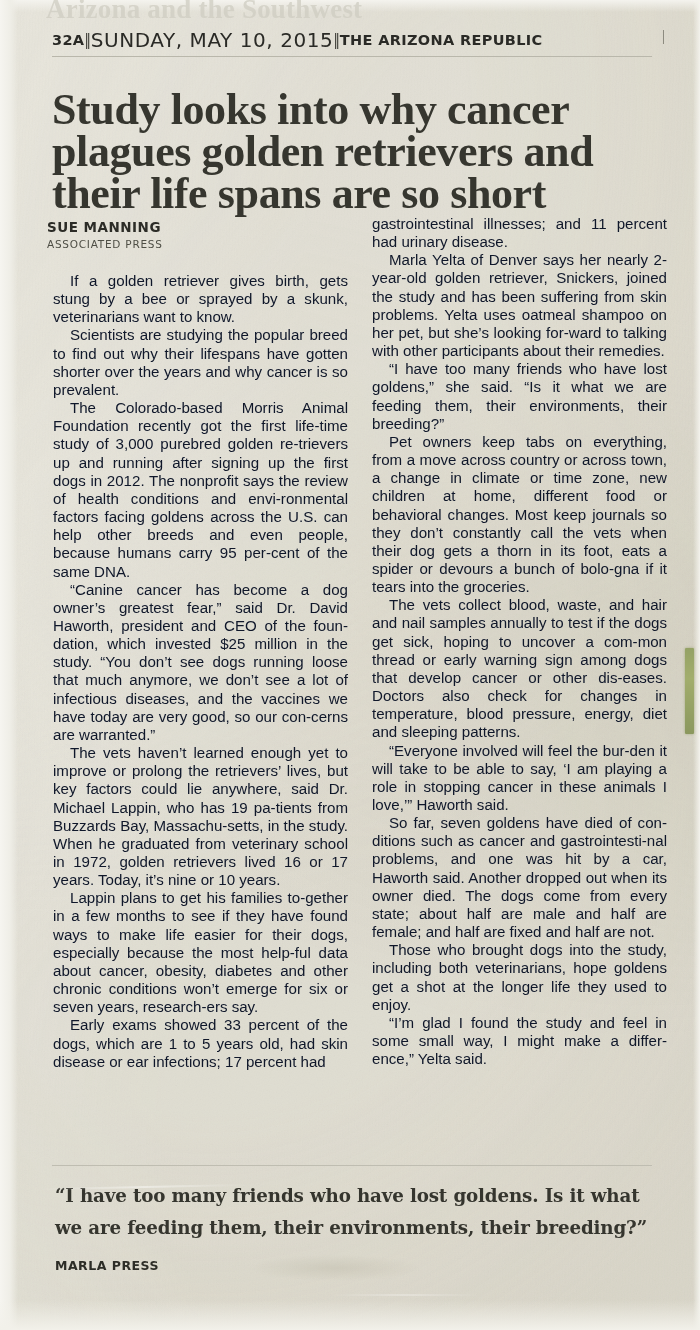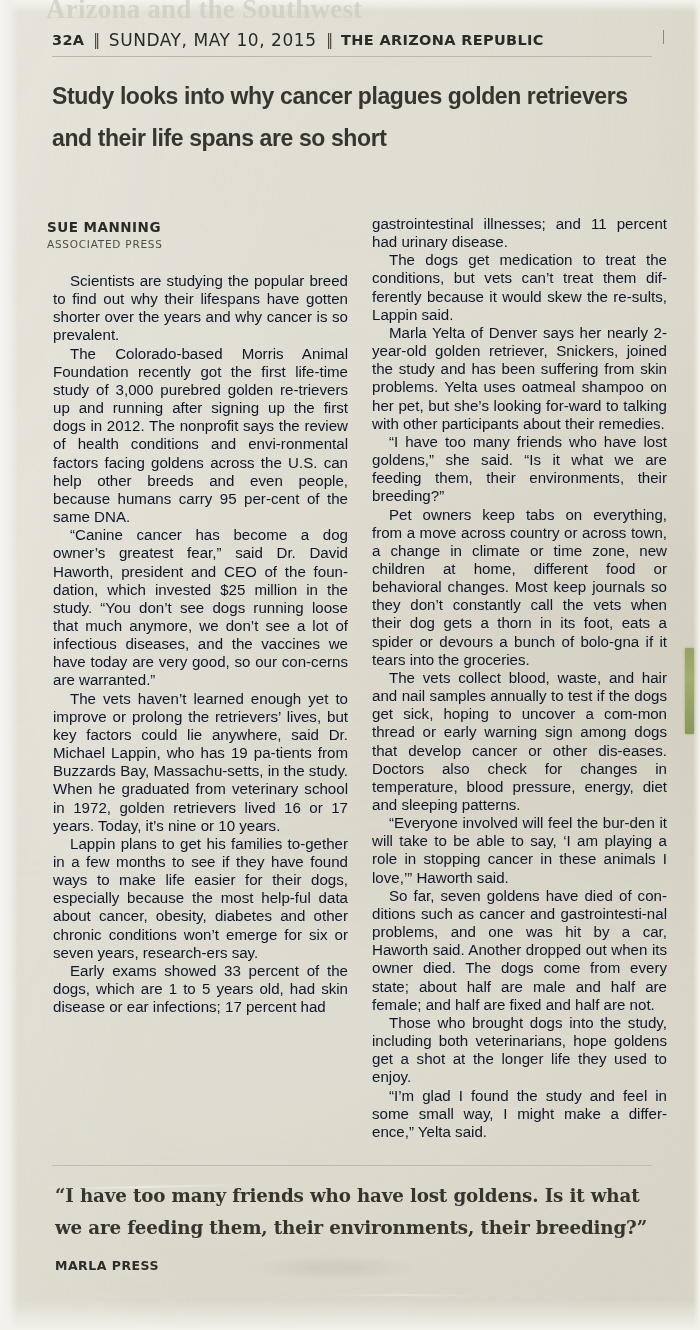--- a/index.html
+++ b/index.html
@@ -99,39 +99,38 @@
 
   
   #folio-bar {
     position: absolute;
     left: 52px;
     top: 28px;
     width: 600px;
     height: 24px;
     display: flex;
     align-items: center;
-    gap: 9px;
     font-family: "DejaVu Sans", sans-serif;
     color: #2a2a26;
   }
   #folio-page {
     font-weight: 700;
     font-size: 14.5px;
     letter-spacing: .3px;
   }
   .folio-sep {
     font-weight: 400;
     font-size: 15px;
     color: #35352f;
     transform: scaleX(.85);
     letter-spacing: -1px;
   }
   #folio-date {
     font-weight: 400;
-    font-size: 17px;
+    font-size: 20px;
     letter-spacing: .55px;
   }
   #folio-paper {
     font-weight: 700;
     font-size: 14.5px;
     letter-spacing: .35px;
   }
   #folio-tickmark {
     position: absolute;
     right: -12px;
@@ -148,23 +147,23 @@
     height: 1px;
     background: #b9b7ab;
   }
 
   
   #headline {
     position: absolute;
     left: 52px;
     top: 60px;
     width: 620px;
-    font-family: Liberation Sans, sans-serif;
-    font-weight: 700;
-    font-size: 23px;
+    font-family: Liberation Serif, serif;
+    font-weight: 700;
+    font-size: 44px;
     line-height: 42px;
     letter-spacing: -.4px;
     color: #36362f;
     text-rendering: optimizeLegibility;
   }
 
   
   #byline-block {
     position: absolute;
     left: 47px;
@@ -303,30 +302,30 @@
     <div id="folio-rule"></div>
 
     <h1 id="headline">Study looks into why cancer plagues golden retrievers and their life spans are so short</h1>
 
     <div id="byline-block">
       <div id="byline-name">SUE MANNING</div>
       <div id="byline-org">ASSOCIATED PRESS</div>
     </div>
 
     <div class="body-column" id="column-left">
+        <p>If a golden retriever gives birth, gets stung by a bee or sprayed by a skunk, veterinarians want to know.</p>
         <p>Scientists are studying the popular breed to find out why their lifespans have gotten shorter over the years and why cancer is so prevalent.</p>
         <p>The Colorado-based Morris Animal Foundation recently got the first life-time study of 3,000 purebred golden re-trievers up and running after signing up the first dogs in 2012. The nonprofit says the review of health conditions and envi-ronmental factors facing goldens across the U.S. can help other breeds and even people, because humans carry 95 per-cent of the same DNA.</p>
         <p>“Canine cancer has become a dog owner’s greatest fear,” said Dr. David Haworth, president and CEO of the foun-dation, which invested $25 million in the study. “You don’t see dogs running loose that much anymore, we don’t see a lot of infectious diseases, and the vaccines we have today are very good, so our con-cerns are warranted.”</p>
         <p>The vets haven’t learned enough yet to improve or prolong the retrievers’ lives, but key factors could lie anywhere, said Dr. Michael Lappin, who has 19 pa-tients from Buzzards Bay, Massachu-setts, in the study. When he graduated from veterinary school in 1972, golden retrievers lived 16 or 17 years. Today, it’s nine or 10 years.</p>
         <p>Lappin plans to get his families to-gether in a few months to see if they have found ways to make life easier for their dogs, especially because the most help-ful data about cancer, obesity, diabetes and other chronic conditions won’t emerge for six or seven years, research-ers say.</p>
         <p>Early exams showed 33 percent of the dogs, which are 1 to 5 years old, had skin disease or ear infections; 17 percent had</p>
       </div>
     <div class="body-column" id="column-right">
         <p class="no-indent">gastrointestinal illnesses; and 11 percent had urinary disease.</p>
-        <p>The dogs get medication to treat the conditions, but vets can’t treat them dif-ferently because it would skew the re-sults, Lappin said.</p>
         <p>Marla Yelta of Denver says her nearly 2-year-old golden retriever, Snickers, joined the study and has been suffering from skin problems. Yelta uses oatmeal shampoo on her pet, but she’s looking for-ward to talking with other participants about their remedies.</p>
         <p>“I have too many friends who have lost goldens,” she said. “Is it what we are feeding them, their environments, their breeding?”</p>
         <p>Pet owners keep tabs on everything, from a move across country or across town, a change in climate or time zone, new children at home, different food or behavioral changes. Most keep journals so they don’t constantly call the vets when their dog gets a thorn in its foot, eats a spider or devours a bunch of bolo-gna if it tears into the groceries.</p>
         <p>The vets collect blood, waste, and hair and nail samples annually to test if the dogs get sick, hoping to uncover a com-mon thread or early warning sign among dogs that develop cancer or other dis-eases. Doctors also check for changes in temperature, blood pressure, energy, diet and sleeping patterns.</p>
         <p>“Everyone involved will feel the bur-den it will take to be able to say, ‘I am playing a role in stopping cancer in these animals I love,’” Haworth said.</p>
         <p>So far, seven goldens have died of con-ditions such as cancer and gastrointesti-nal problems, and one was hit by a car, Haworth said. Another dropped out when its owner died. The dogs come from every state; about half are male and half are female; and half are fixed and half are not.</p>
         <p>Those who brought dogs into the study, including both veterinarians, hope goldens get a shot at the longer life they used to enjoy.</p>
         <p>“I’m glad I found the study and feel in some small way, I might make a differ-ence,” Yelta said.</p>
       </div>
 

